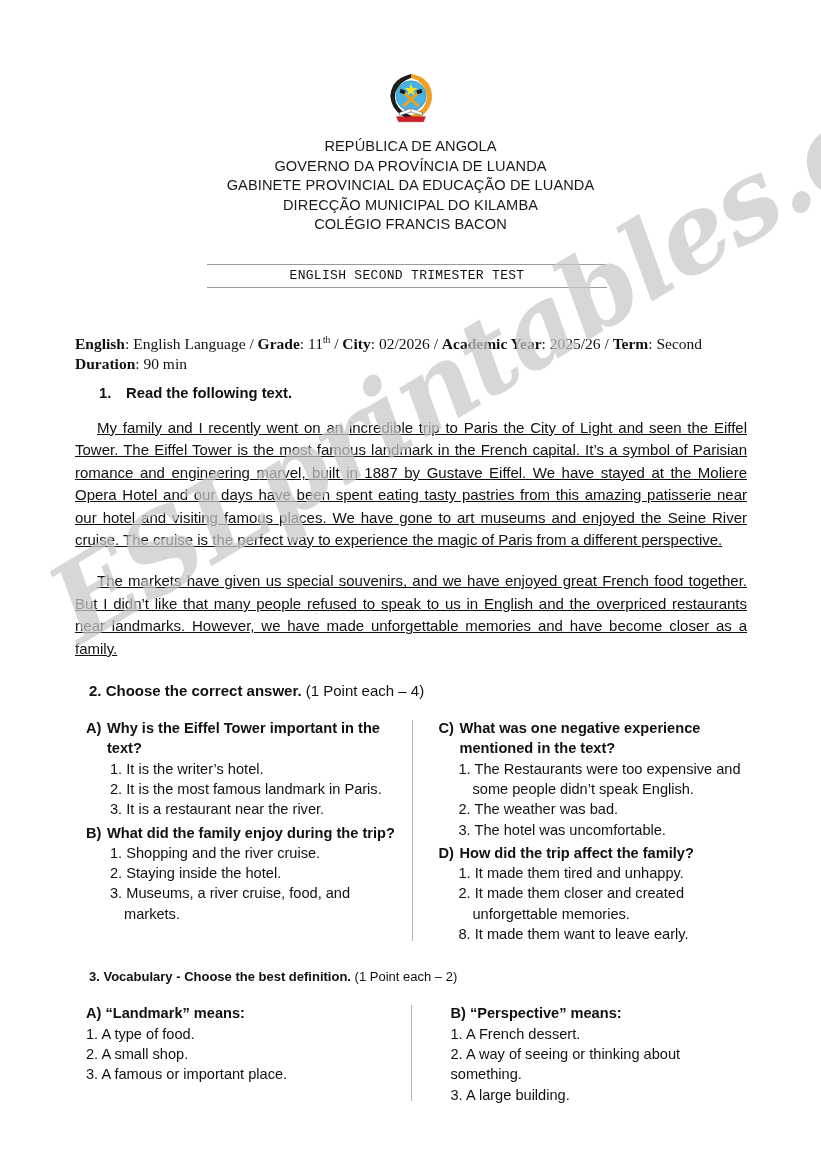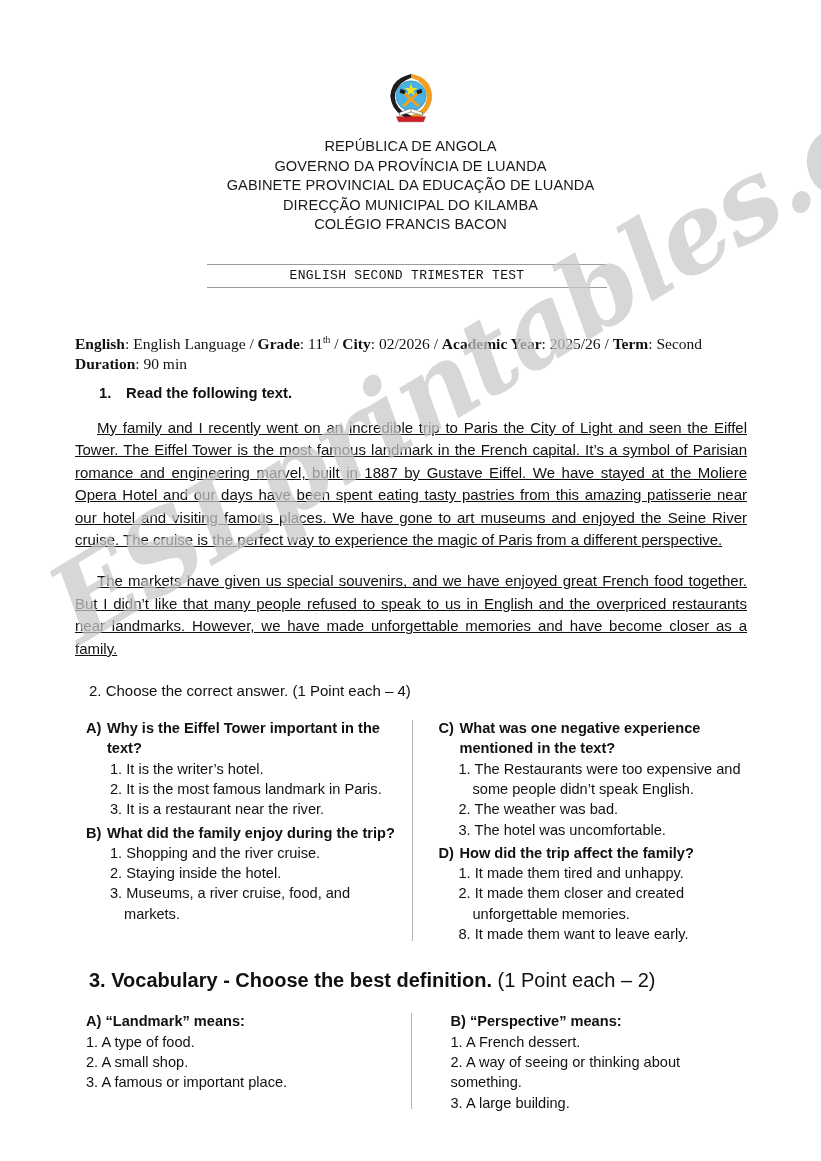--- a/index.html
+++ b/index.html
@@ -130,21 +130,21 @@
     text-decoration: underline;
   }
   .passage.second { margin-top: 19px; }
 
   .q2head {
     font-size: 15px;
     color: #111;
     margin: 22px 0 0 0;
     padding-left: 14px;
   }
-  .q2head b { font-weight: normal; }
+  .q2head b { font-weight: bold; }
 
   
   .cols {
     display: flex;
     margin-top: 19px;
     position: relative;
   }
   .col {
     box-sizing: border-box;
     font-size: 14.6px;
@@ -173,21 +173,21 @@
   }
   .qhead .qtext { flex: 1 1 auto; }
   .opt {
     padding-left: 38px;
     text-indent: -14px;
   }
   .col.right .opt { padding-left: 34px; text-indent: -14px; }
 
   
   .q3head {
-    font-size: 20px;
+    font-size: 13px;
     color: #111;
     margin: 24px 0 0 0;
     padding-left: 14px;
   }
   .q3head b { font-weight: bold; }
 
   .cols.vocab { }
   .cols.vocab .col.left  { width: 337px; padding-left: 11px; padding-right: 12px; }
   .cols.vocab .col.right { width: 335px; padding-left: 38px; }
   .vhead { font-weight: bold; }

